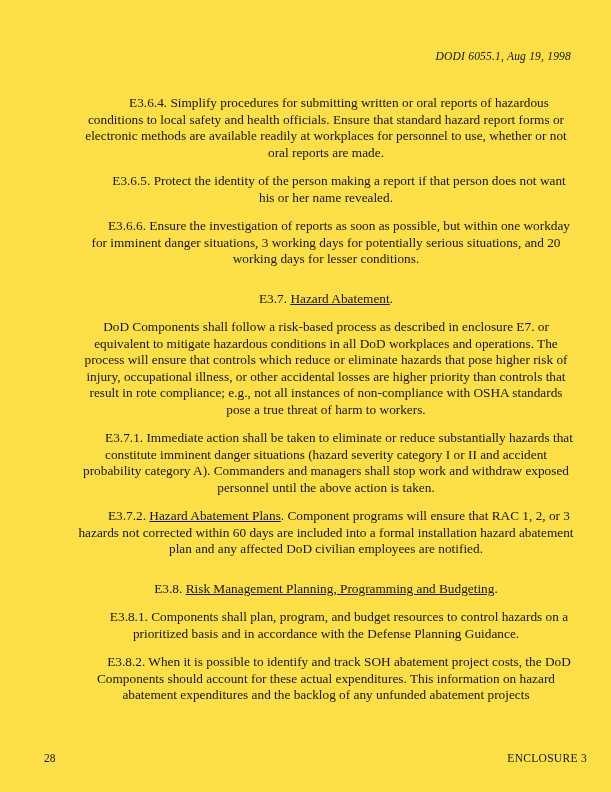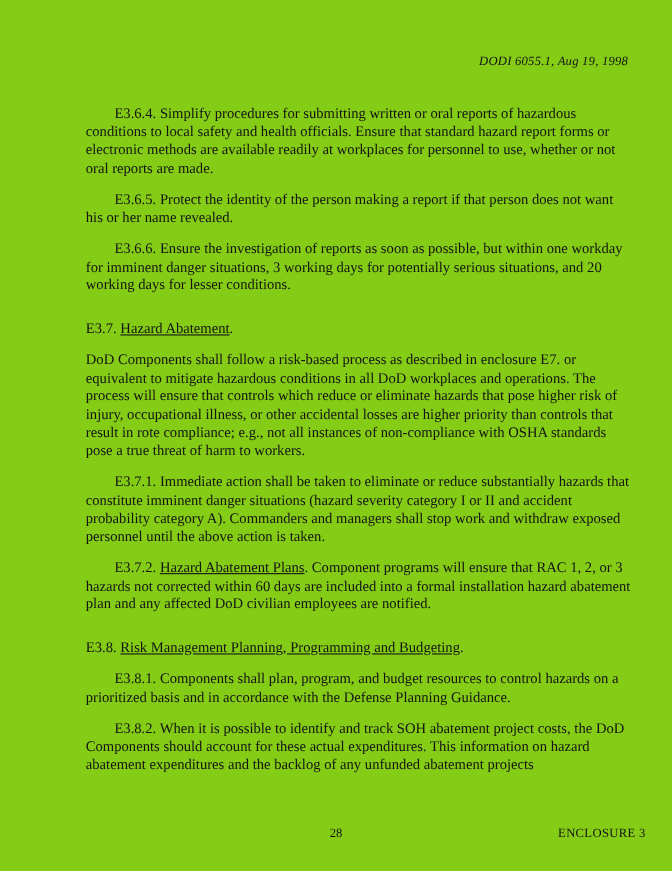--- a/index.html
+++ b/index.html
@@ -4,41 +4,41 @@
   <style>
     html, body {
       margin: 0;
       padding: 0;
       background: #ffffff;
     }
     .page {
       position: relative;
       width: 611px;
       height: 792px;
-      background: #84cc16;
+      background: #fde047;
       color: #141414;
       font-family: "Liberation Serif", serif;
       overflow: hidden;
     }
     .header {
       position: absolute;
       top: 50px;
       right: 40px;
       font-size: 11.5px;
       font-style: italic;
       letter-spacing: 0.2px;
     }
     .doc-body {
       position: absolute;
       top: 95px;
       left: 78px;
       width: 496px;
       font-size: 13.3px;
       line-height: 16.5px;
-      text-align: left;
+      text-align: center;
     }
     p.para {
       margin: 0 0 12px 0;
       padding: 0;
     }
     p.indent {
       text-indent: 26px;
     }
     p.heading {
       margin-top: 23px;
@@ -51,21 +51,21 @@
       left: 0;
       bottom: 24px;
       width: 100%;
       height: 16px;
       font-size: 11.5px;
     }
     .footer .pageno {
       position: absolute;
       left: 0;
       right: 0;
-      text-align: center;
+      padding-left: 44px;
     }
     .footer .enc {
       position: absolute;
       right: 24px;
       top: 0;
       letter-spacing: 0.3px;
     }
   </style>
 </head>
 <body>

